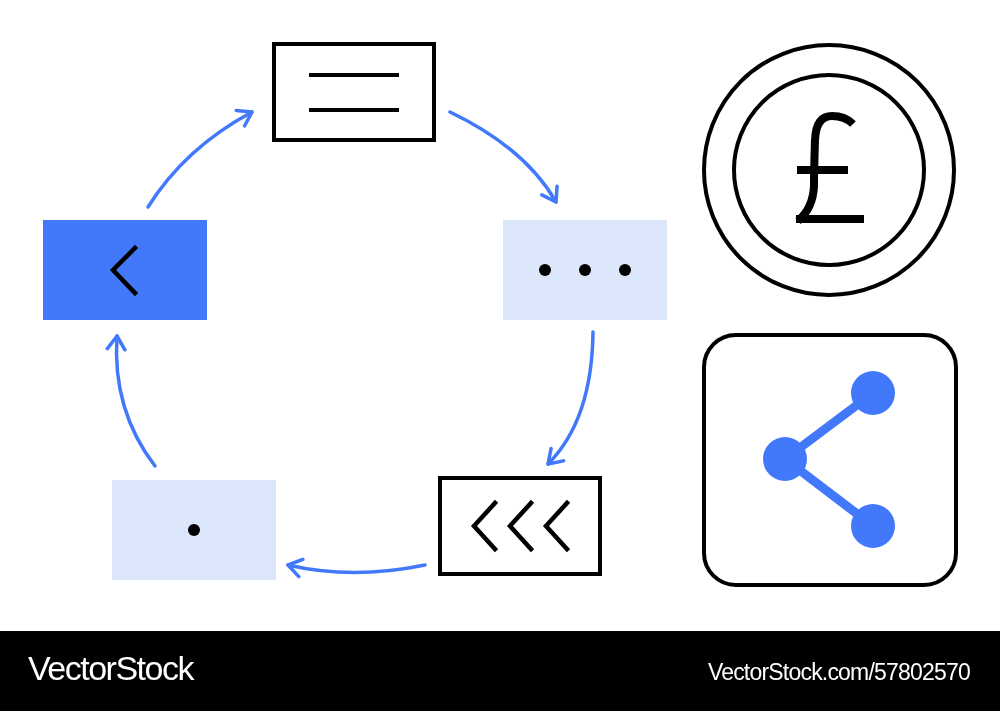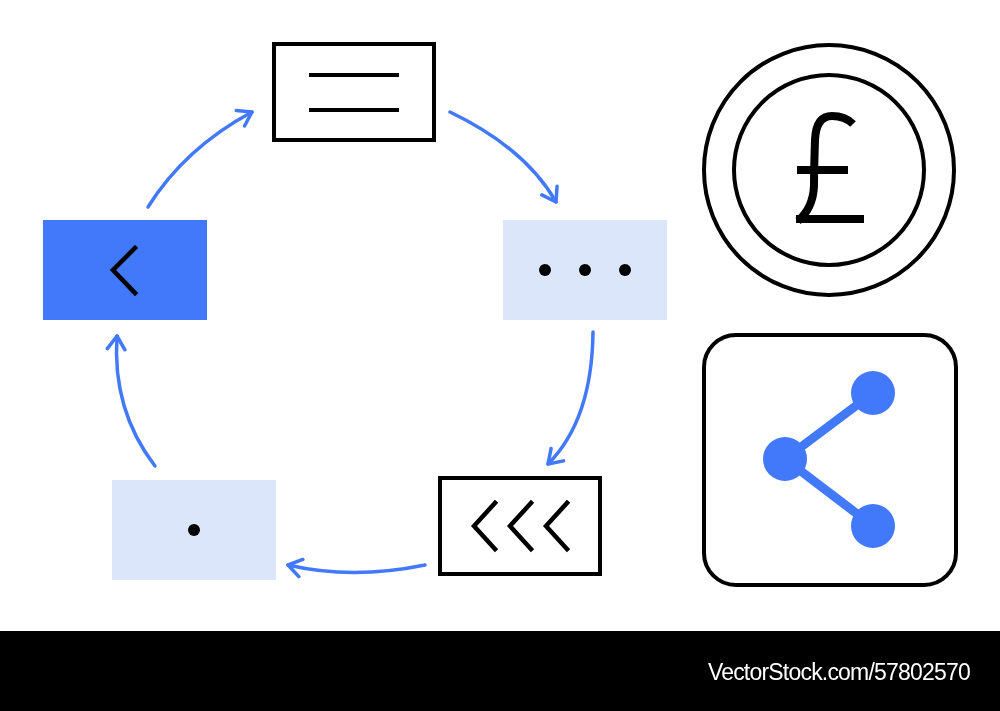--- a/index.html
+++ b/index.html
@@ -81,14 +81,15 @@
     </g>
     <g fill="#4279FB">
       <circle cx="785" cy="459" r="22"></circle>
       <circle cx="873" cy="393" r="22"></circle>
       <circle cx="873" cy="526" r="22"></circle>
     </g>
   </g>
 </svg>
 
 <div class="footer">
+  <div class="brand">VectorStock</div>
   <div class="brand-id">VectorStock.com/57802570</div>
 </div>
 
 </body></html>

